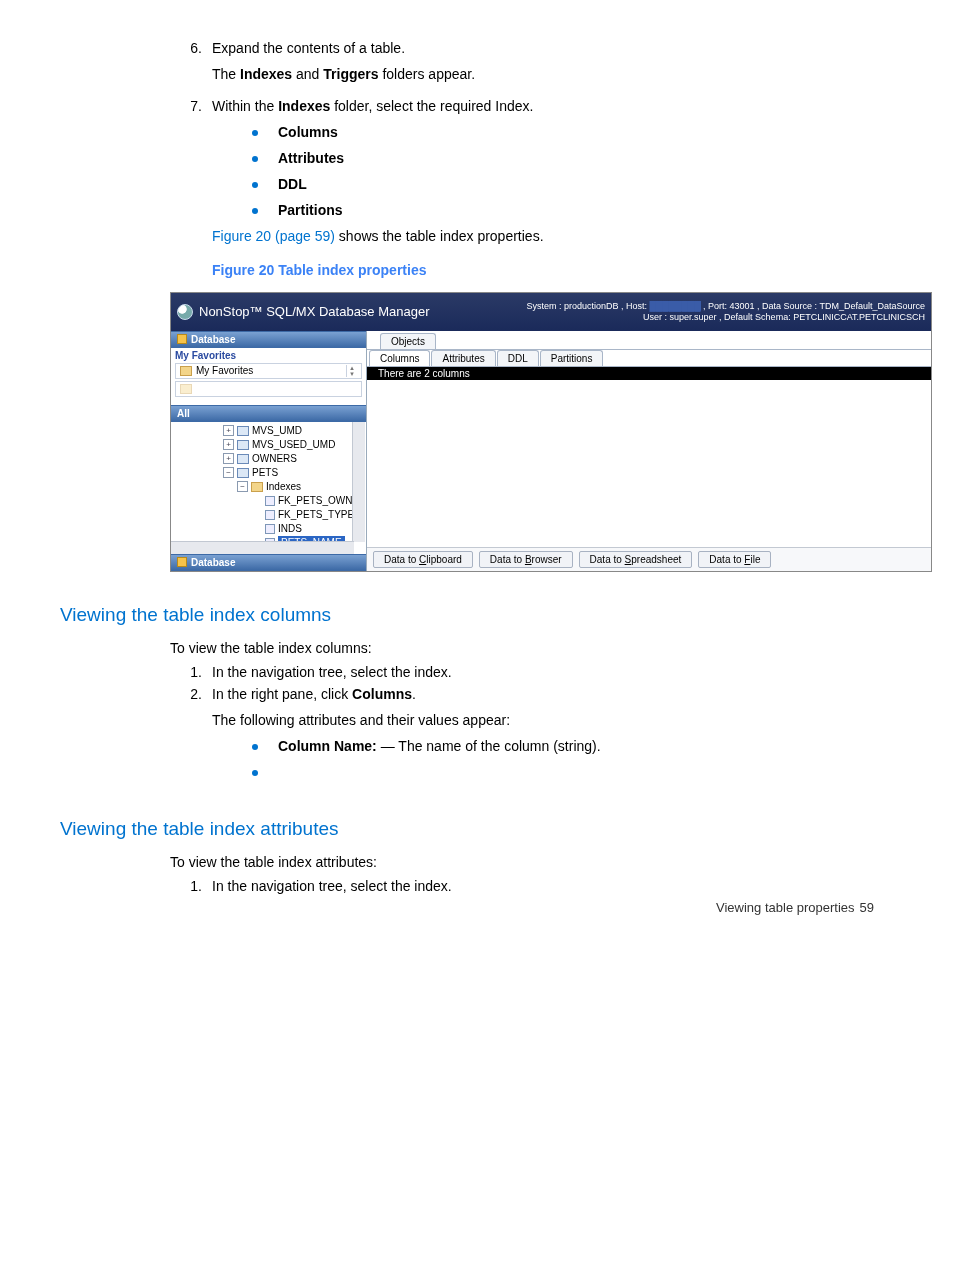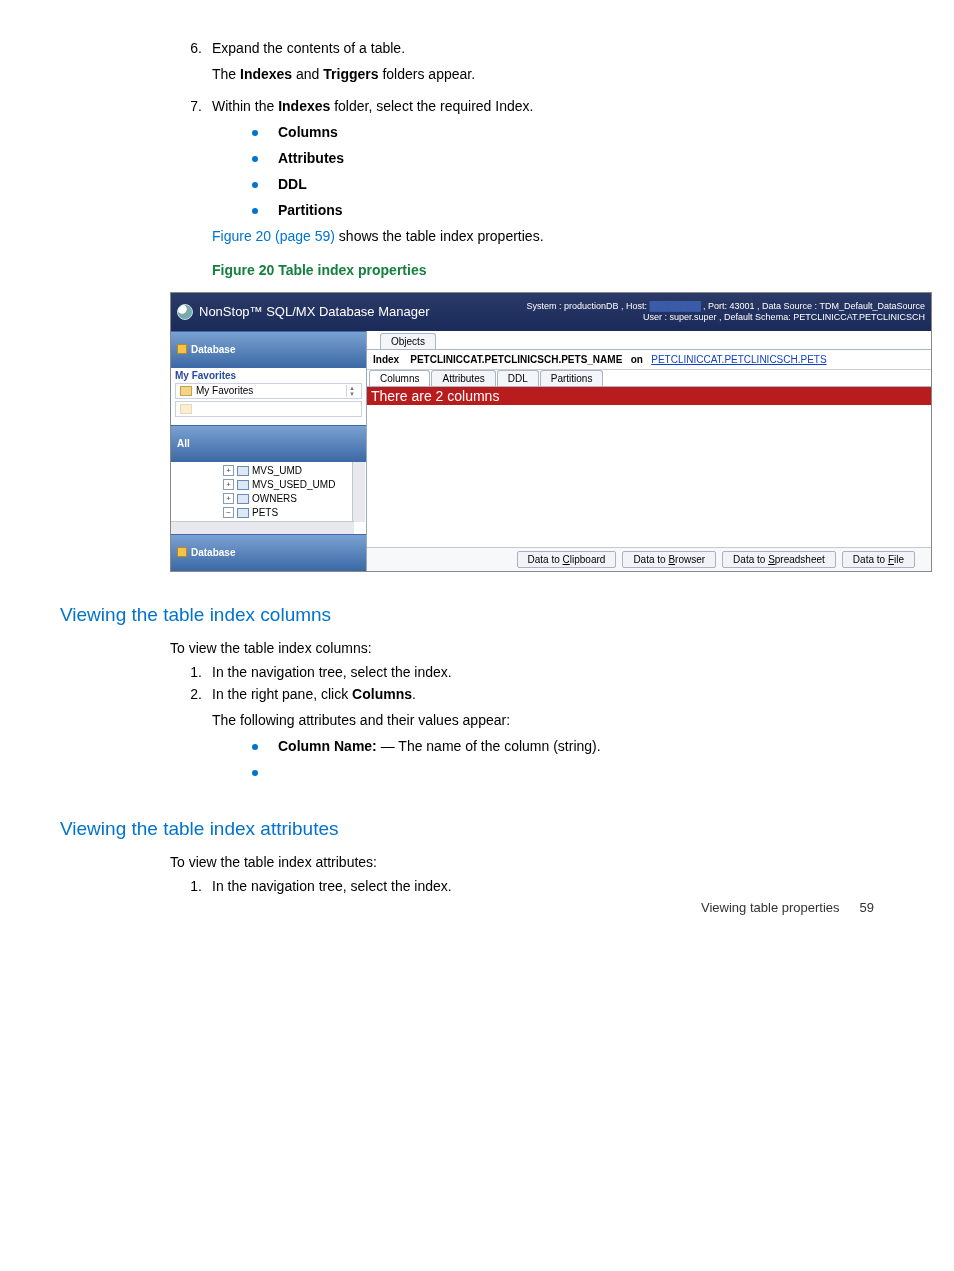--- a/index.html
+++ b/index.html
@@ -29,21 +29,21 @@
   .indent-body  { margin-left: 110px; }
   .sub-line { margin-top: 10px; margin-bottom: 10px; }
   .bullet-list { margin-left: 40px; }
   .bullet-item { display:flex; align-items:flex-start; margin: 10px 0; }
   .bullet-dot {
     width: 6px; height: 6px; border-radius: 50%;
     background: #0073cf; margin-top: 6px; margin-right: 20px; flex: 0 0 6px;
   }
   .bold { font-weight: bold; }
   .fig-ref { color: #0073cf; }
-  .fig-caption { color: #15803d; font-weight: bold; margin: 18px 0 8px 0; }
+  .fig-caption { color: #3b82f6; font-weight: bold; margin: 18px 0 8px 0; }
   .h2 {
     color: #0073cf;
     font-size: 19px;
     font-weight: normal;
     margin: 32px 0 14px 0;
   }
 
   
   .shot {
     margin-left: 110px;
@@ -73,21 +73,21 @@
   .shot-body { display:flex; height: 240px; background:#fff; }
 
   .shot-left {
     width: 195px;
     border-right: 1px solid #9ab;
     display:flex; flex-direction:column;
     background:#fff;
   }
   .accordion-hdr {
     background: linear-gradient(#7aa1d2, #3d6aa6);
-    color:#fff; padding:12px 6px; font-weight:bold;
+    color:#fff; padding:2px 6px; font-weight:bold;
     border-top:1px solid #3d6aa6;
     border-bottom:1px solid #3d6aa6;
     display:flex; align-items:center; gap:4px;
   }
   .small-sq {
     width:8px;height:8px;background:#f6c34a;border:1px solid #b88a1a;
   }
   .fav-section { padding: 2px 4px 6px 4px; font-size:10px; }
   .fav-title { color:#2a4aa0; font-weight:bold; margin-bottom:2px; }
   .fav-row {
@@ -135,46 +135,46 @@
   }
   .index-hdr .lbl { font-weight:bold; }
   .index-hdr .lnk { color:#1040cc; text-decoration:underline; }
   .sub-tabs { display:flex; border-bottom:1px solid #a9b6c8; padding-left:2px; }
   .sub-tab {
     border:1px solid #a9b6c8;border-bottom:none;background:#f3f5f8;
     padding:2px 10px;border-radius:3px 3px 0 0;margin-right:1px;
   }
   .sub-tab.active{background:#fff;}
   .count-bar {
-    background:#b91c1c;color:#fff;font-size:14px;padding:1px 4px;
+    background:#000000;color:#fff;font-size:10px;padding:1px 11px;
   }
   .grid {
     border-collapse:collapse; font-size:10px; margin:0;
   }
   .grid th, .grid td {
     border:1px solid #c3c9d2; padding:1px 10px 1px 4px; text-align:left;
     background:#fff;
   }
   .grid th { background:#eef1f5; font-weight:normal; }
   .right-bottom {
     margin-top:auto; border-top:1px solid #c3c9d2;
-    padding:3px 16px; display:flex; justify-content:flex-end; gap:6px;
+    padding:3px 6px; display:flex; justify-content:flex-start; gap:6px;
     background:#f7f8fa;
   }
   .btn {
     border:1px solid #a8b2c2; background:#f1f3f7;
     padding:2px 10px; font-size:10px; border-radius:2px;
   }
   .btn u { text-decoration:underline; }
 
   .footer {
     display:flex; justify-content:flex-end; align-items:baseline;
     font-size: 13px; color:#333;
     padding-right: 20px;
-    gap: 20px;
+    gap: 5px;
   }
   .footer .pg { font-size: 13px; }
   .thin-text { font-weight: normal; }
 </style>
 </head>
 <body>
 
 <div class="indent-steps">
 
   <div class="ol-item">
@@ -316,29 +316,20 @@
       <div class="accordion-hdr">
         <span class="small-sq"></span>
         <span>Database</span>
       </div>
     </div>
 
     <div class="shot-right">
       <div class="obj-tab-row">
         <div class="obj-tab">Objects</div>
       </div>
-      <div class="index-hdr">
-        <span class="lbl">Index</span>
-        &nbsp;&nbsp;
-        <span class="lbl">PETCLINICCAT.PETCLINICSCH.PETS_NAME</span>
-        &nbsp;
-        <span class="lbl thin-text">on</span>
-        &nbsp;
-        <span class="lnk">PETCLINICCAT.PETCLINICSCH.PETS</span>
-      </div>
       <div class="sub-tabs">
         <div class="sub-tab active">Columns</div>
         <div class="sub-tab">Attributes</div>
         <div class="sub-tab">DDL</div>
         <div class="sub-tab">Partitions</div>
       </div>
       <div class="count-bar">There are 2 columns</div>
       <div class="right-bottom">
         <div class="btn">
           <span>Data to </span><u>C</u><span>lipboard</span>

